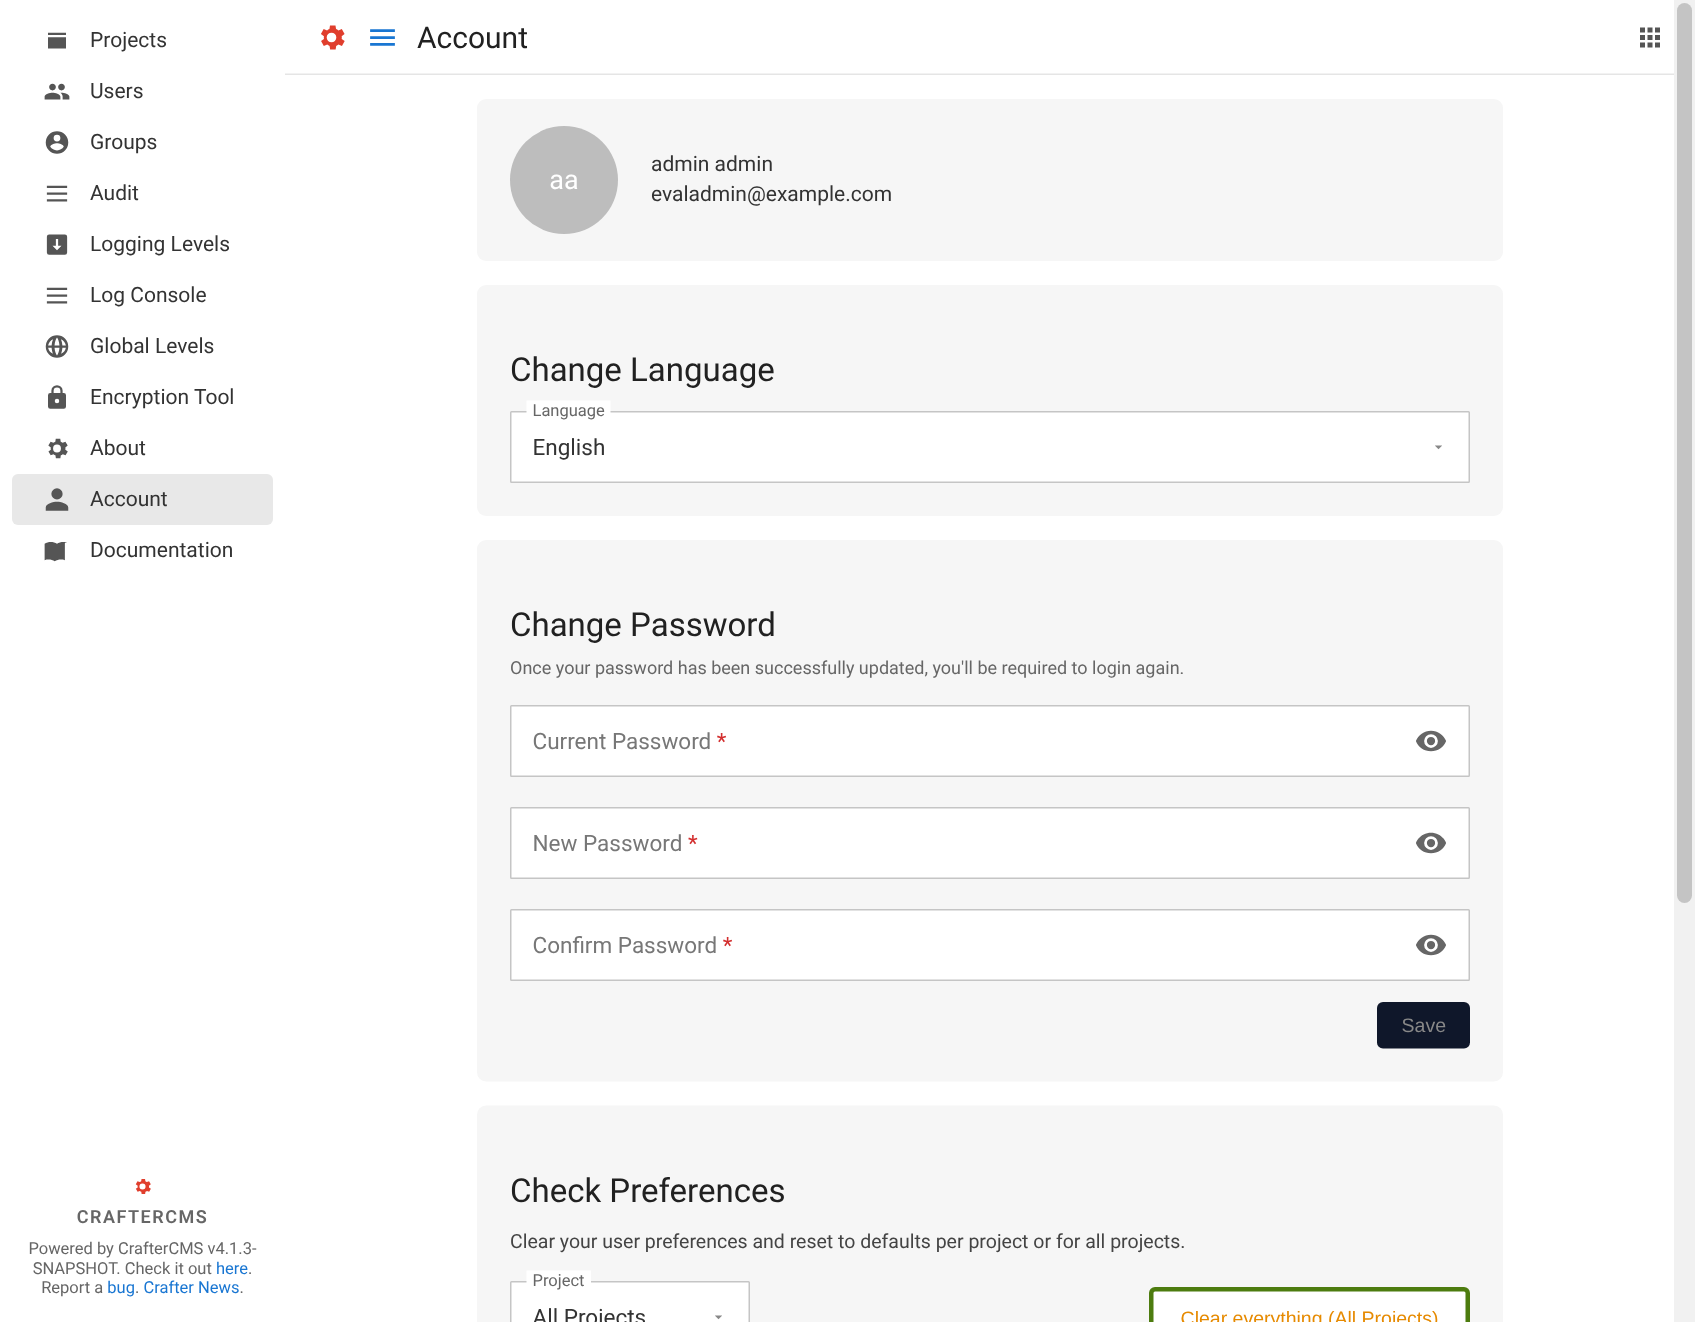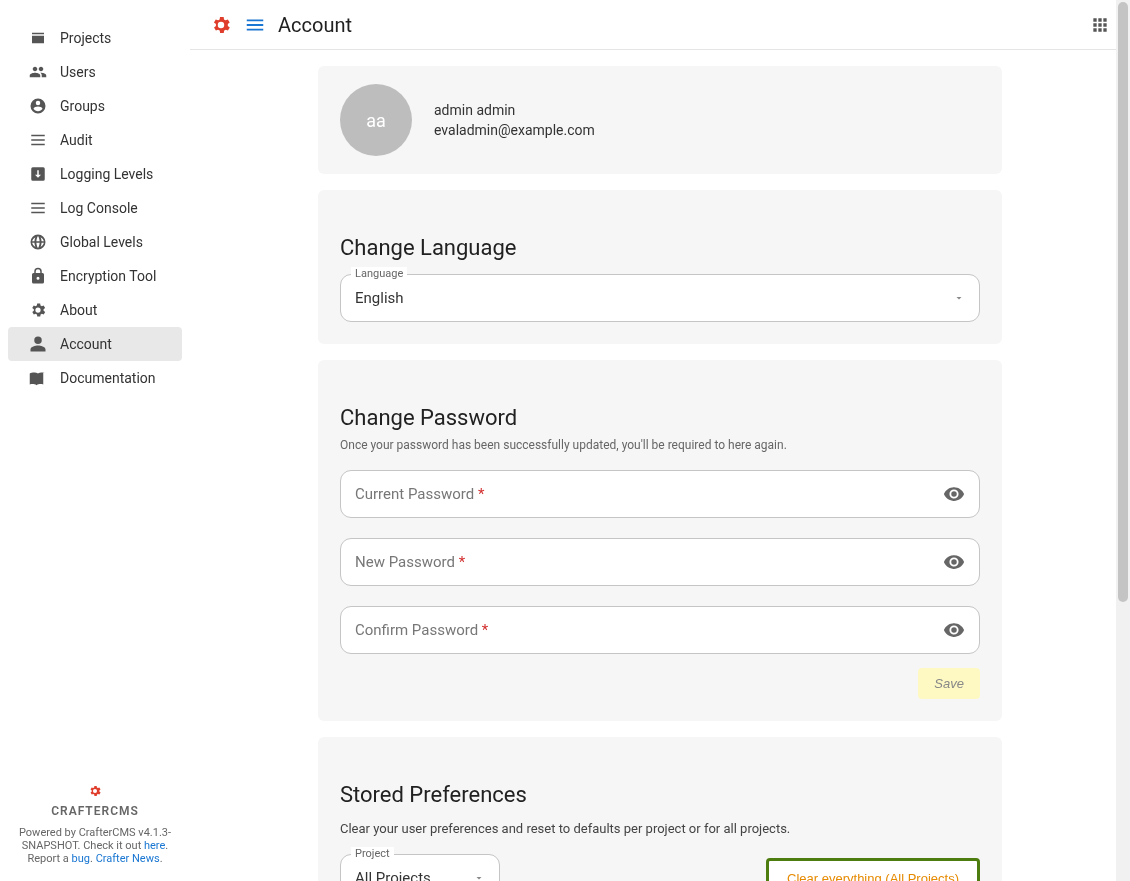--- a/index.html
+++ b/index.html
@@ -17,21 +17,21 @@
   position: absolute;
   left: 0; top: 0;
   width: 190px;
   height: 100%;
   background: #fff;
   display: flex;
   flex-direction: column;
 }
 .sidebar-nav {
   flex: 1;
-  padding: 21px 0;
+  padding: 10px 0;
 }
 .sidebar-item {
   display: flex;
   align-items: center;
   padding: 7px 16px 7px 20px;
   cursor: pointer;
   color: #333;
   margin: 0 8px;
   border-radius: 4px;
 }
@@ -116,21 +116,21 @@
   justify-content: center;
   font-size: 18px;
 }
 .profile-name { font-size: 14px; color: #333; line-height: 1.45; }
 .section-card { padding: 18px 22px 22px; }
 .section-title { font-size: 22px; font-weight: 400; margin-bottom: 14px; margin-top: 27px; }
 .section-subnote { font-size: 12px; color: #666; margin-top: -6px; margin-bottom: 18px; }
 .field {
   position: relative;
   border: 1px solid #c5c5c5;
-  border-radius: 11px;
+  border-radius: 1px;
   background: #fff;
   height: 48px;
   margin-bottom: 20px;
   display: flex;
   align-items: center;
   padding: 0 14px;
 }
 .field .float-label {
   position: absolute;
   left: 10px;
@@ -151,28 +151,27 @@
 .field .placeholder-label {
   flex: 1;
   font-size: 15px;
   color: #777;
 }
 .field .req { color: #d32f2f; }
 .field .right-icon { color: #666; display:flex; cursor:pointer; }
 .field .chev { color: #888; display:flex; cursor:pointer; }
 .save-row { display: flex; justify-content: flex-end; margin-top: -6px; }
 .save-btn {
-  background: #fef9c3;
+  background: #0f172a;
   color: #888;
   border: none;
   border-radius: 4px;
   padding: 8px 16px;
   font-size: 13px;
   cursor: not-allowed;
-  font-style: italic;
 }
 .pref-row {
   display: flex;
   align-items: center;
   margin-bottom: 14px;
 }
 .pref-select {
   width: 160px;
 }
 .clear-all-btn {
@@ -367,21 +366,21 @@
         <span class="chev">
             <svg width="12" height="12" viewBox="0 0 24 24" fill="currentColor">
               <path d="M7 10l5 5 5-5z"></path>
             </svg>
           </span>
       </div>
     </div>
 
     <div class="card section-card">
       <div class="section-title">Change Password</div>
-      <div class="section-subnote">Once your password has been successfully updated, you'll be required to here again.</div>
+      <div class="section-subnote">Once your password has been successfully updated, you'll be required to login again.</div>
 
       <div class="field">
         <span class="placeholder-label"><span>Current Password </span><span class="req">*</span></span>
         <span class="right-icon">
             <svg width="22" height="22" viewBox="0 0 24 24" fill="currentColor">
               <path d="M12 4.5C7 4.5 2.7 7.6 1 12c1.7 4.4 6 7.5 11 7.5s9.3-3.1 11-7.5C21.3 7.6 17 4.5 12 4.5zm0 12.5a5 5 0 110-10 5 5 0 010 10zm0-8a3 3 0 100 6 3 3 0 000-6z"></path>
             </svg>
           </span>
       </div>
       <div class="field">
@@ -399,21 +398,21 @@
               <path d="M12 4.5C7 4.5 2.7 7.6 1 12c1.7 4.4 6 7.5 11 7.5s9.3-3.1 11-7.5C21.3 7.6 17 4.5 12 4.5zm0 12.5a5 5 0 110-10 5 5 0 010 10zm0-8a3 3 0 100 6 3 3 0 000-6z"></path>
             </svg>
           </span>
       </div>
       <div class="save-row">
         <button class="save-btn">Save</button>
       </div>
     </div>
 
     <div class="card section-card" style="padding-bottom:4px;">
-      <div class="section-title">Stored Preferences</div>
+      <div class="section-title">Check Preferences</div>
       <div class="desc-text">Clear your user preferences and reset to defaults per project or for all projects.</div>
       <div class="pref-row">
         <div class="field pref-select" style="margin-bottom:0;">
           <span class="float-label">Project</span>
           <span class="value">All Projects</span>
           <span class="chev">
               <svg width="12" height="12" viewBox="0 0 24 24" fill="currentColor">
                 <path d="M7 10l5 5 5-5z"></path>
               </svg>
             </span>

